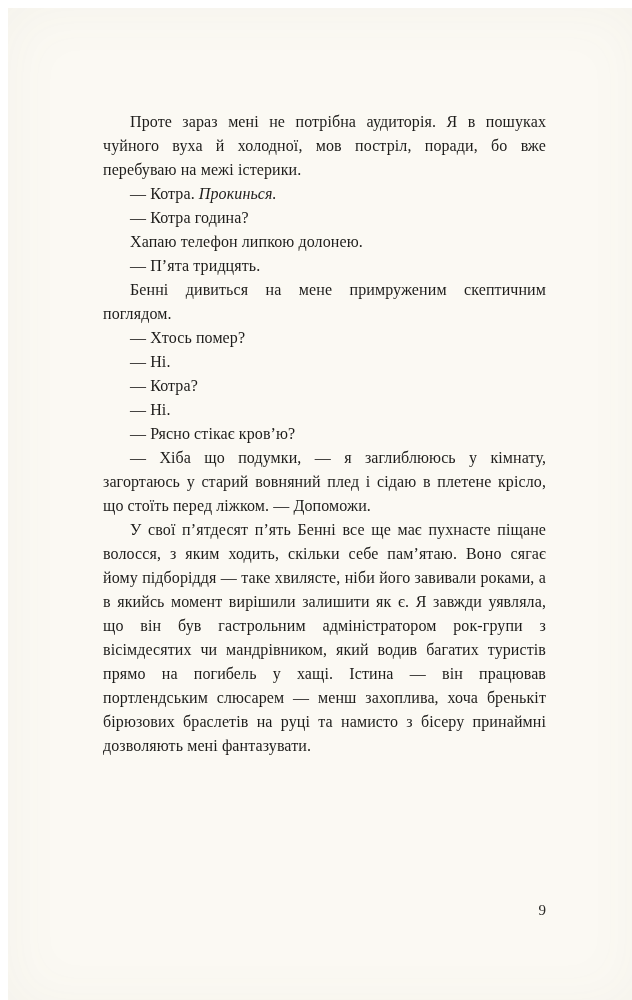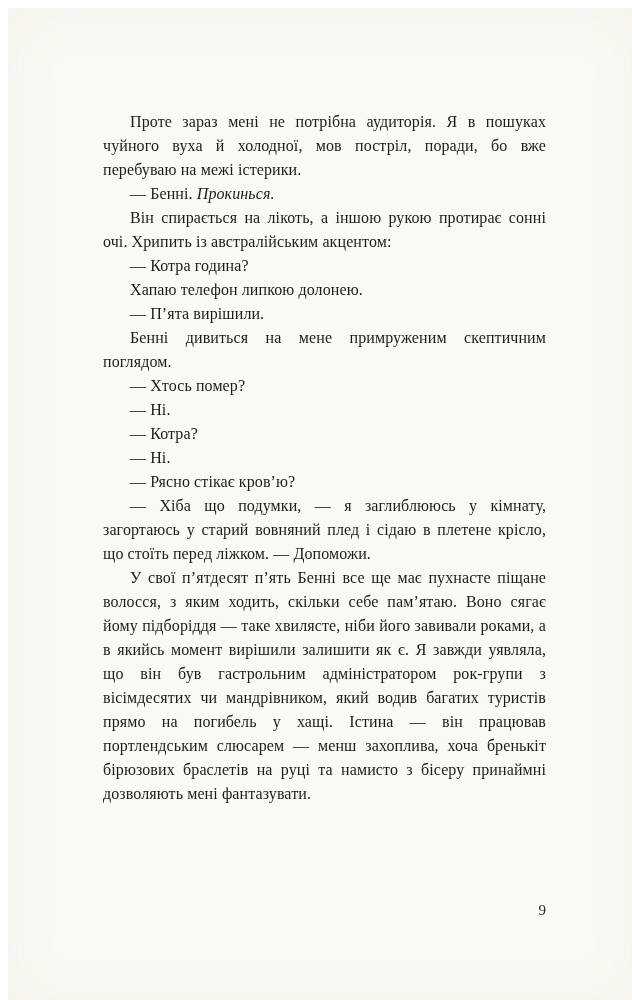--- a/index.html
+++ b/index.html
@@ -53,25 +53,24 @@
     line-height: 20px;
     color: #2a2926;
   }
 </style>
 </head>
 <body>
 
 <div class="book-page">
   <div class="text-block">
       <p class="para"><span>Проте зараз мені не потрібна аудиторія. Я в пошуках чуйного вуха й холодної, мов постріл, поради, бо вже перебуваю на межі істерики.</span></p>
-      <p class="para"><span>— Бенні. </span><em>Прокинься.</em></p>
-      <p class="para"><span>Він спирається на лікоть, а іншою рукою протирає сонні очі. Хрипить із австралійським акцентом:</span></p>
+      <p class="para"><span>— Котра. </span><em>Прокинься.</em></p>
       <p class="para"><span>— Котра година?</span></p>
       <p class="para"><span>Хапаю телефон липкою долонею.</span></p>
-      <p class="para"><span>— П’ята вирішили.</span></p>
+      <p class="para"><span>— П’ята тридцять.</span></p>
       <p class="para"><span>Бенні дивиться на мене примруженим скептичним поглядом.</span></p>
       <p class="para"><span>— Хтось помер?</span></p>
       <p class="para"><span>— Ні.</span></p>
       <p class="para"><span>— Котра?</span></p>
       <p class="para"><span>— Ні.</span></p>
       <p class="para"><span>— Рясно стікає кров’ю?</span></p>
       <p class="para"><span>— Хіба що подумки, — я заглиблююсь у кімнату, загортаюсь у старий вовняний плед і сідаю в плетене крісло, що стоїть перед ліжком. — Допоможи.</span></p>
       <p class="para"><span>У свої п’ятдесят п’ять Бенні все ще має пухнасте піщане волосся, з яким ходить, скільки себе пам’ятаю. Воно сягає йому підборіддя — таке хвилясте, ніби його завивали роками, а в якийсь момент вирішили залишити як є. Я завжди уявляла, що він був гастрольним адміністратором рок-групи з вісімдесятих чи мандрівником, який водив багатих туристів прямо на погибель у хащі. Істина — він працював портлендським слюсарем — менш захоплива, хоча бренькіт бірюзових браслетів на руці та намисто з бісеру принаймні дозволяють мені фантазувати.</span></p>
     </div>
   <div class="page-number">9</div>

